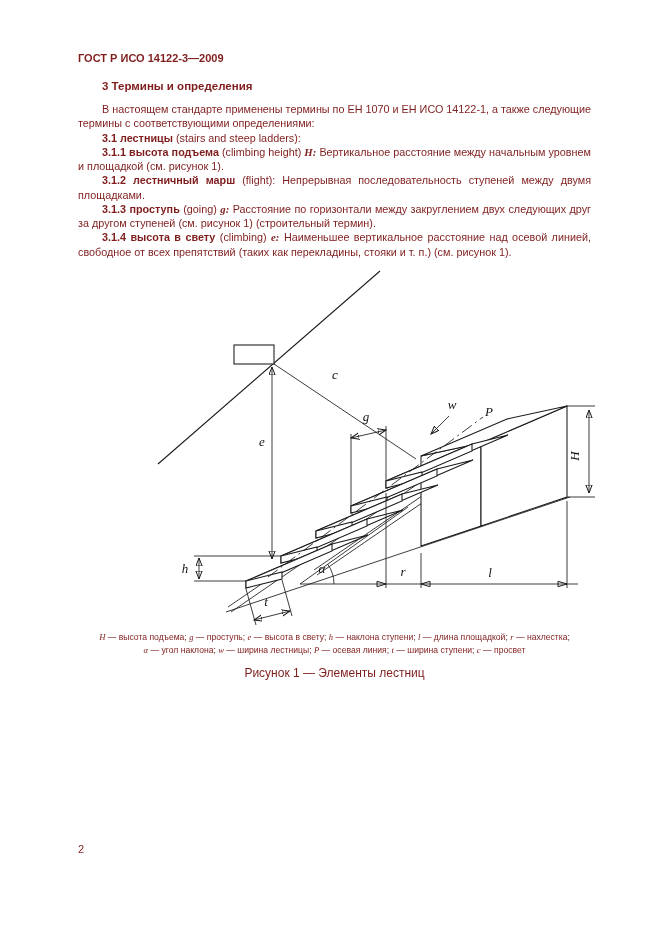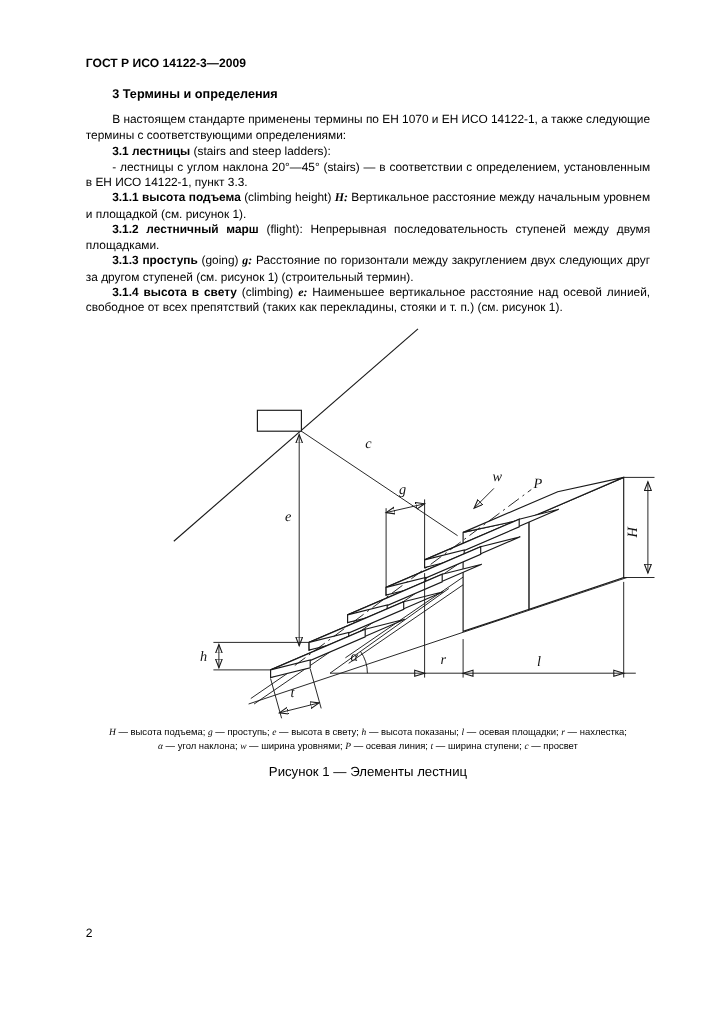--- a/index.html
+++ b/index.html
@@ -2,21 +2,21 @@
 <html><head>
 <meta charset="utf-8">
 <style>
   html,body{margin:0;padding:0;background:#e8e8e8;}
   .page{
     position:relative;
     width:661px;height:936px;
     margin:0 auto;
     background:#ffffff;
     font-family:"Liberation Sans", sans-serif;
-    color:#000000;
+    color:#7f1d1d;
     overflow:hidden;
     box-sizing:border-box;
     padding:52px 70px 0 78px;
   }
   .hdr{font-size:11px;font-weight:bold;margin:0 0 16px 0;}
   .para{font-size:10.8px;line-height:1.32;margin:0;text-indent:24px;text-align:justify;}
   .heading{font-size:11.5px;font-weight:bold;margin:13px 0 10px 0;text-indent:24px;}
   .b{font-weight:bold;}
   .i{font-style:italic;font-family:"Liberation Serif", serif;}
   figure{margin:10px 0 0 0;padding:0;}
@@ -35,21 +35,20 @@
 <div class="page">
 
   <div class="hdr">ГОСТ Р ИСО 14122-3—2009</div>
 
 
   <div class="heading">3  Термины и определения</div>
 
   <div>
       <p class="para"><span>В настоящем стандарте применены термины по ЕН 1070 и ЕН ИСО 14122-1, а также следующие термины с соответствующими определениями:</span></p>
       <p class="para"><span class="b">3.1 </span><span class="b">лестницы</span><span> (stairs and steep ladders):</span></p>
-      <p class="para"><span>- лестницы с углом наклона 20°—45° (stairs) — в соответствии с определением, установленным в ЕН ИСО 14122-1, пункт 3.3.</span></p>
       <p class="para"><span class="b">3.1.1 </span><span class="b">высота подъема</span><span> (climbing height) </span><span class="b i">H:</span><span> Вертикальное расстояние между начальным уровнем и площадкой (см. рисунок 1).</span></p>
       <p class="para"><span class="b">3.1.2 </span><span class="b">лестничный марш</span><span> (flight): Непрерывная последовательность ступеней между двумя площадками.</span></p>
       <p class="para"><span class="b">3.1.3 </span><span class="b">проступь</span><span> (going) </span><span class="b i">g:</span><span> Расстояние по горизонтали между закруглением двух следующих друг за другом ступеней (см. рисунок 1) (строительный термин).</span></p>
       <p class="para"><span class="b">3.1.4 </span><span class="b">высота в свету</span><span> (climbing) </span><span class="b i">e:</span><span> Наименьшее вертикальное расстояние над осевой линией, свободное от всех препятствий (таких как перекладины, стояки и т. п.) (см. рисунок 1).</span></p>
     </div>
 
   <figure>
     <svg class="figsvg" width="540" height="362" viewBox="0 0 540 362">
       <defs>
         <marker id="ae" markerWidth="10" markerHeight="8" refX="8" refY="3.5" orient="auto-start-reverse" markerUnits="userSpaceOnUse">
@@ -151,19 +150,19 @@
       <text class="lbl" x="288" y="152" text-anchor="middle">g</text>
       <text class="lbl" x="184" y="177" text-anchor="middle">e</text>
       <text class="lbl" x="107" y="304" text-anchor="middle">h</text>
       <text class="lbl" x="501" y="187" text-anchor="middle" transform="rotate(-90 501 187)">H</text>
       <text class="lbl" x="412" y="308" text-anchor="middle">l</text>
       <text class="lbl" x="325" y="307" text-anchor="middle">r</text>
       <text class="lbl" x="188" y="337" text-anchor="middle">t</text>
       <text class="lbl" x="244" y="304" text-anchor="middle">α</text>
     </svg>
 
-    <div class="cap"><span class="i">H</span><span> — высота подъема; </span><span class="i">g</span><span> — проступь; </span><span class="i">e</span><span> — высота в свету; </span><span class="i">h</span><span> — высота показаны; </span><span class="i">l</span><span> — осевая площадки; </span><span class="i">r</span><span> — нахлестка;</span></div>
-    <div class="cap"><span class="i">α</span><span> — угол наклона; </span><span class="i">w</span><span> — ширина уровнями; </span><span class="i">P</span><span> — осевая линия; </span><span class="i">t</span><span> — ширина ступени; </span><span class="i">c</span><span> — просвет</span></div>
+    <div class="cap"><span class="i">H</span><span> — высота подъема; </span><span class="i">g</span><span> — проступь; </span><span class="i">e</span><span> — высота в свету; </span><span class="i">h</span><span> — наклона ступени; </span><span class="i">l</span><span> — длина площадкой; </span><span class="i">r</span><span> — нахлестка;</span></div>
+    <div class="cap"><span class="i">α</span><span> — угол наклона; </span><span class="i">w</span><span> — ширина лестницы; </span><span class="i">P</span><span> — осевая линия; </span><span class="i">t</span><span> — ширина ступени; </span><span class="i">c</span><span> — просвет</span></div>
     <div class="figcaption">Рисунок 1 — Элементы лестниц</div>
   </figure>
 
   <div class="pagenum">2</div>
 </div>
 
 </body></html>

